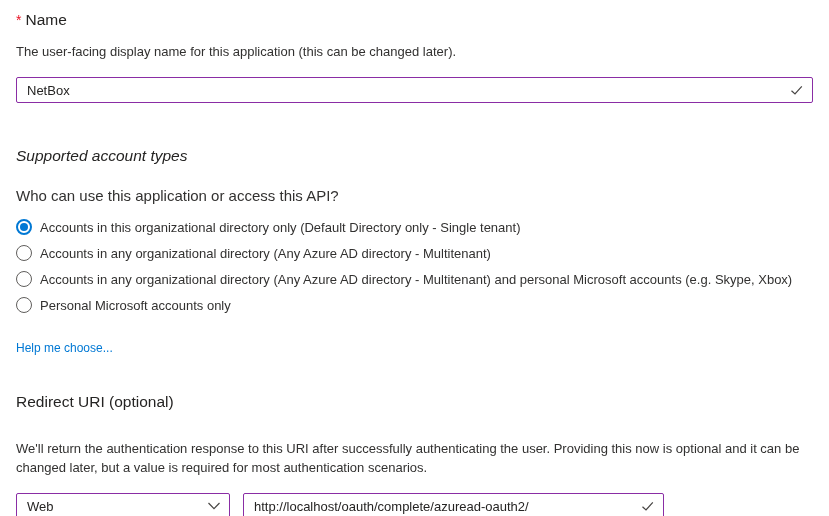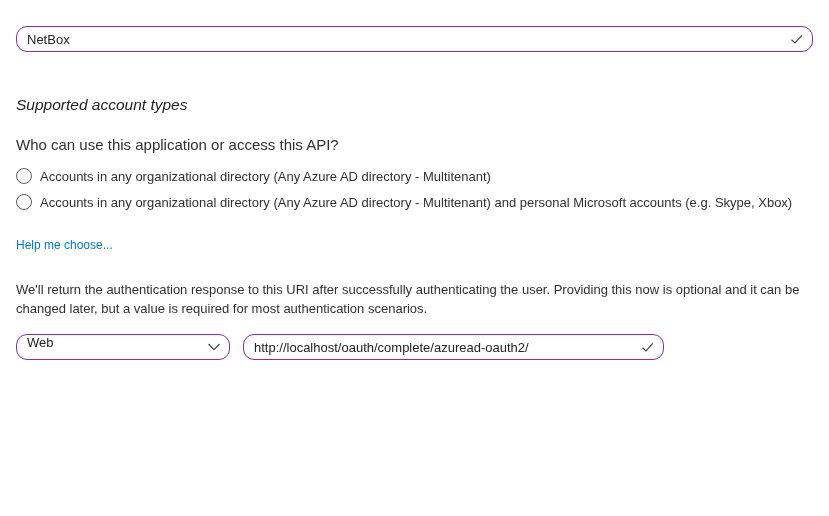--- a/index.html
+++ b/index.html
@@ -28,24 +28,24 @@
     line-height: 19px;
     color: #323130;
     margin-top: 12px;
   }
 
   
   .field {
     position: relative;
     height: 26px;
     border: 1px solid #8a2da5;
-    border-radius: 11px;
+    border-radius: 2px;
     background: #ffffff;
     display: flex;
-    align-items: flex-start;
+    align-items: center;
   }
   .field input {
     border: none;
     outline: none;
     background: transparent;
     font-family: inherit;
     font-size: 13px;
     color: #252423;
     width: 100%;
     height: 100%;
@@ -125,47 +125,60 @@
     padding-left: 10px;
   }
   .uri-field { width: 421px; }
 </style>
 </head>
 <body>
 
 <div class="page">
 
   
+  <div class="section-title">
+    <span class="required-star">*</span><span>Name</span>
+  </div>
+  <div class="desc">The user-facing display name for this application (this can be changed later).</div>
   <div class="field name-field">
     <input type="text" value="NetBox" style="">
     <span class="trail-icon">
       <svg width="15" height="15" viewBox="0 0 15 15" fill="none">
         <path d="M2.5 8.2 L6 11.5 L12.8 3.8" stroke="#484644" stroke-width="1.2" fill="none"></path>
       </svg>
     </span>
   </div>
 
   
   <div class="section-title" style="margin-top:43px;font-style:italic;">Supported account types</div>
   <div class="question">Who can use this application or access this API?</div>
 
   <div class="radio-list">
+    <div class="radio-row selected">
+      <span class="radio-circle"></span>
+      <span class="radio-label">Accounts in this organizational directory only (Default Directory only - Single tenant)</span>
+    </div>
     <div class="radio-row">
       <span class="radio-circle"></span>
       <span class="radio-label">Accounts in any organizational directory (Any Azure AD directory - Multitenant)</span>
     </div>
     <div class="radio-row">
       <span class="radio-circle"></span>
       <span class="radio-label">Accounts in any organizational directory (Any Azure AD directory - Multitenant) and personal Microsoft accounts (e.g. Skype, Xbox)</span>
     </div>
+    <div class="radio-row">
+      <span class="radio-circle"></span>
+      <span class="radio-label">Personal Microsoft accounts only</span>
+    </div>
   </div>
 
   <a class="help-link">Help me choose...</a>
 
   
+  <div class="section-title redirect-title">Redirect URI (optional)</div>
   <div class="desc redirect-desc">We'll return the authentication response to this URI after successfully authenticating the user. Providing this now is optional and it can be changed later, but a value is required for most authentication scenarios.</div>
 
   <div class="uri-row">
     <div class="field platform-select">
       <span class="select-value">Web</span>
       <span class="trail-icon">
         <svg width="14" height="9" viewBox="0 0 14 9" fill="none">
           <path d="M1.5 1.5 L7 7.2 L12.5 1.5" stroke="#484644" stroke-width="1.2" fill="none"></path>
         </svg>
       </span>

